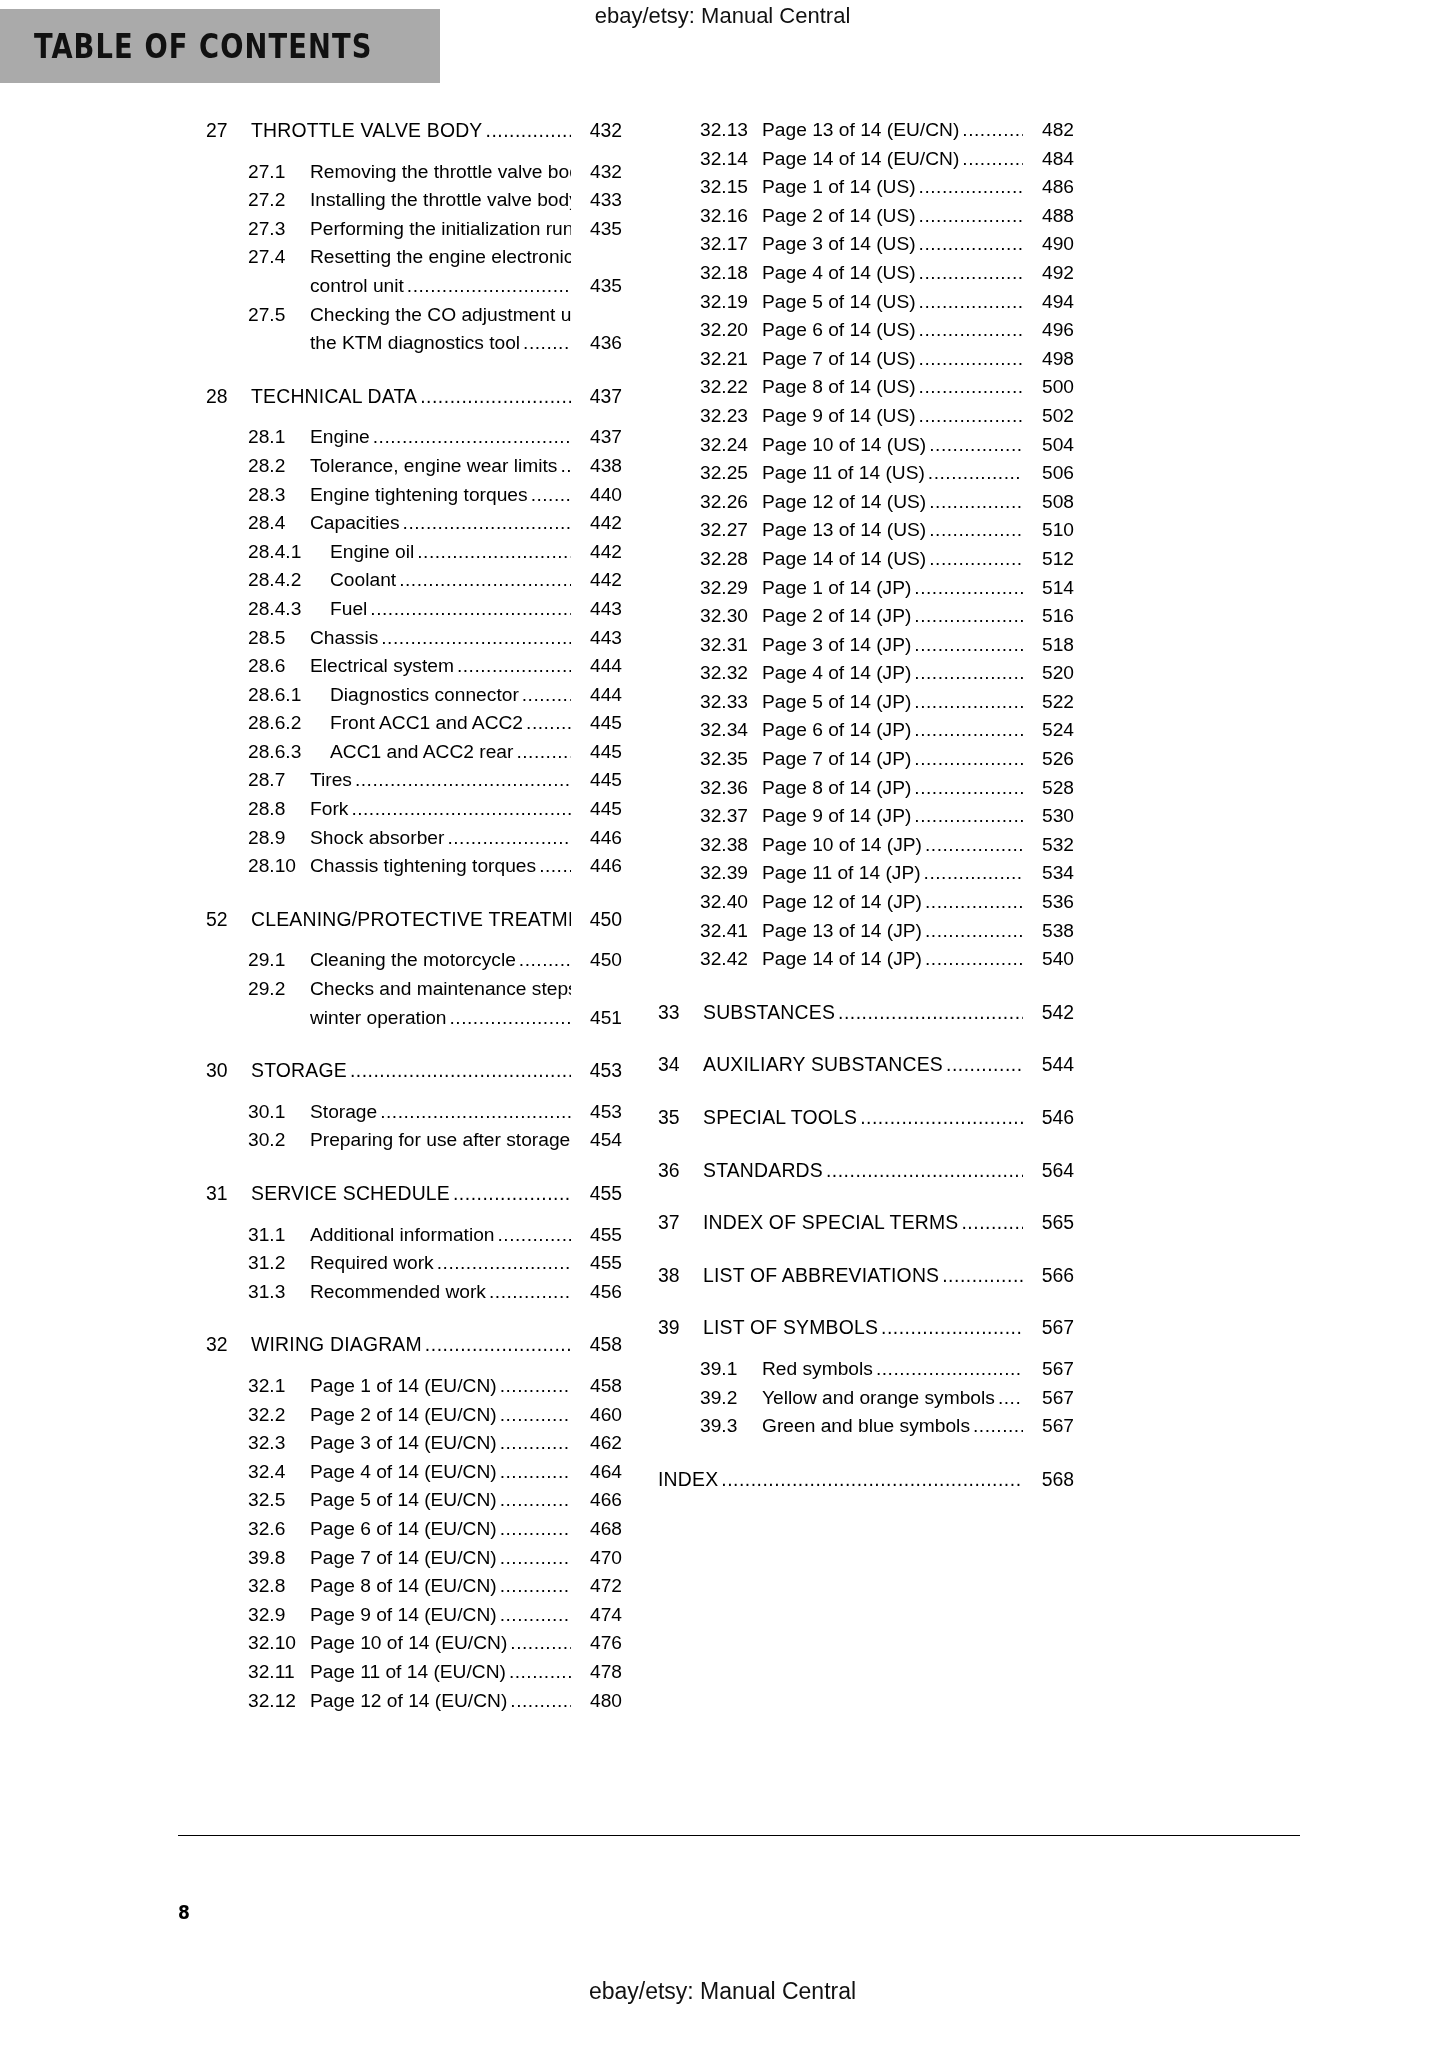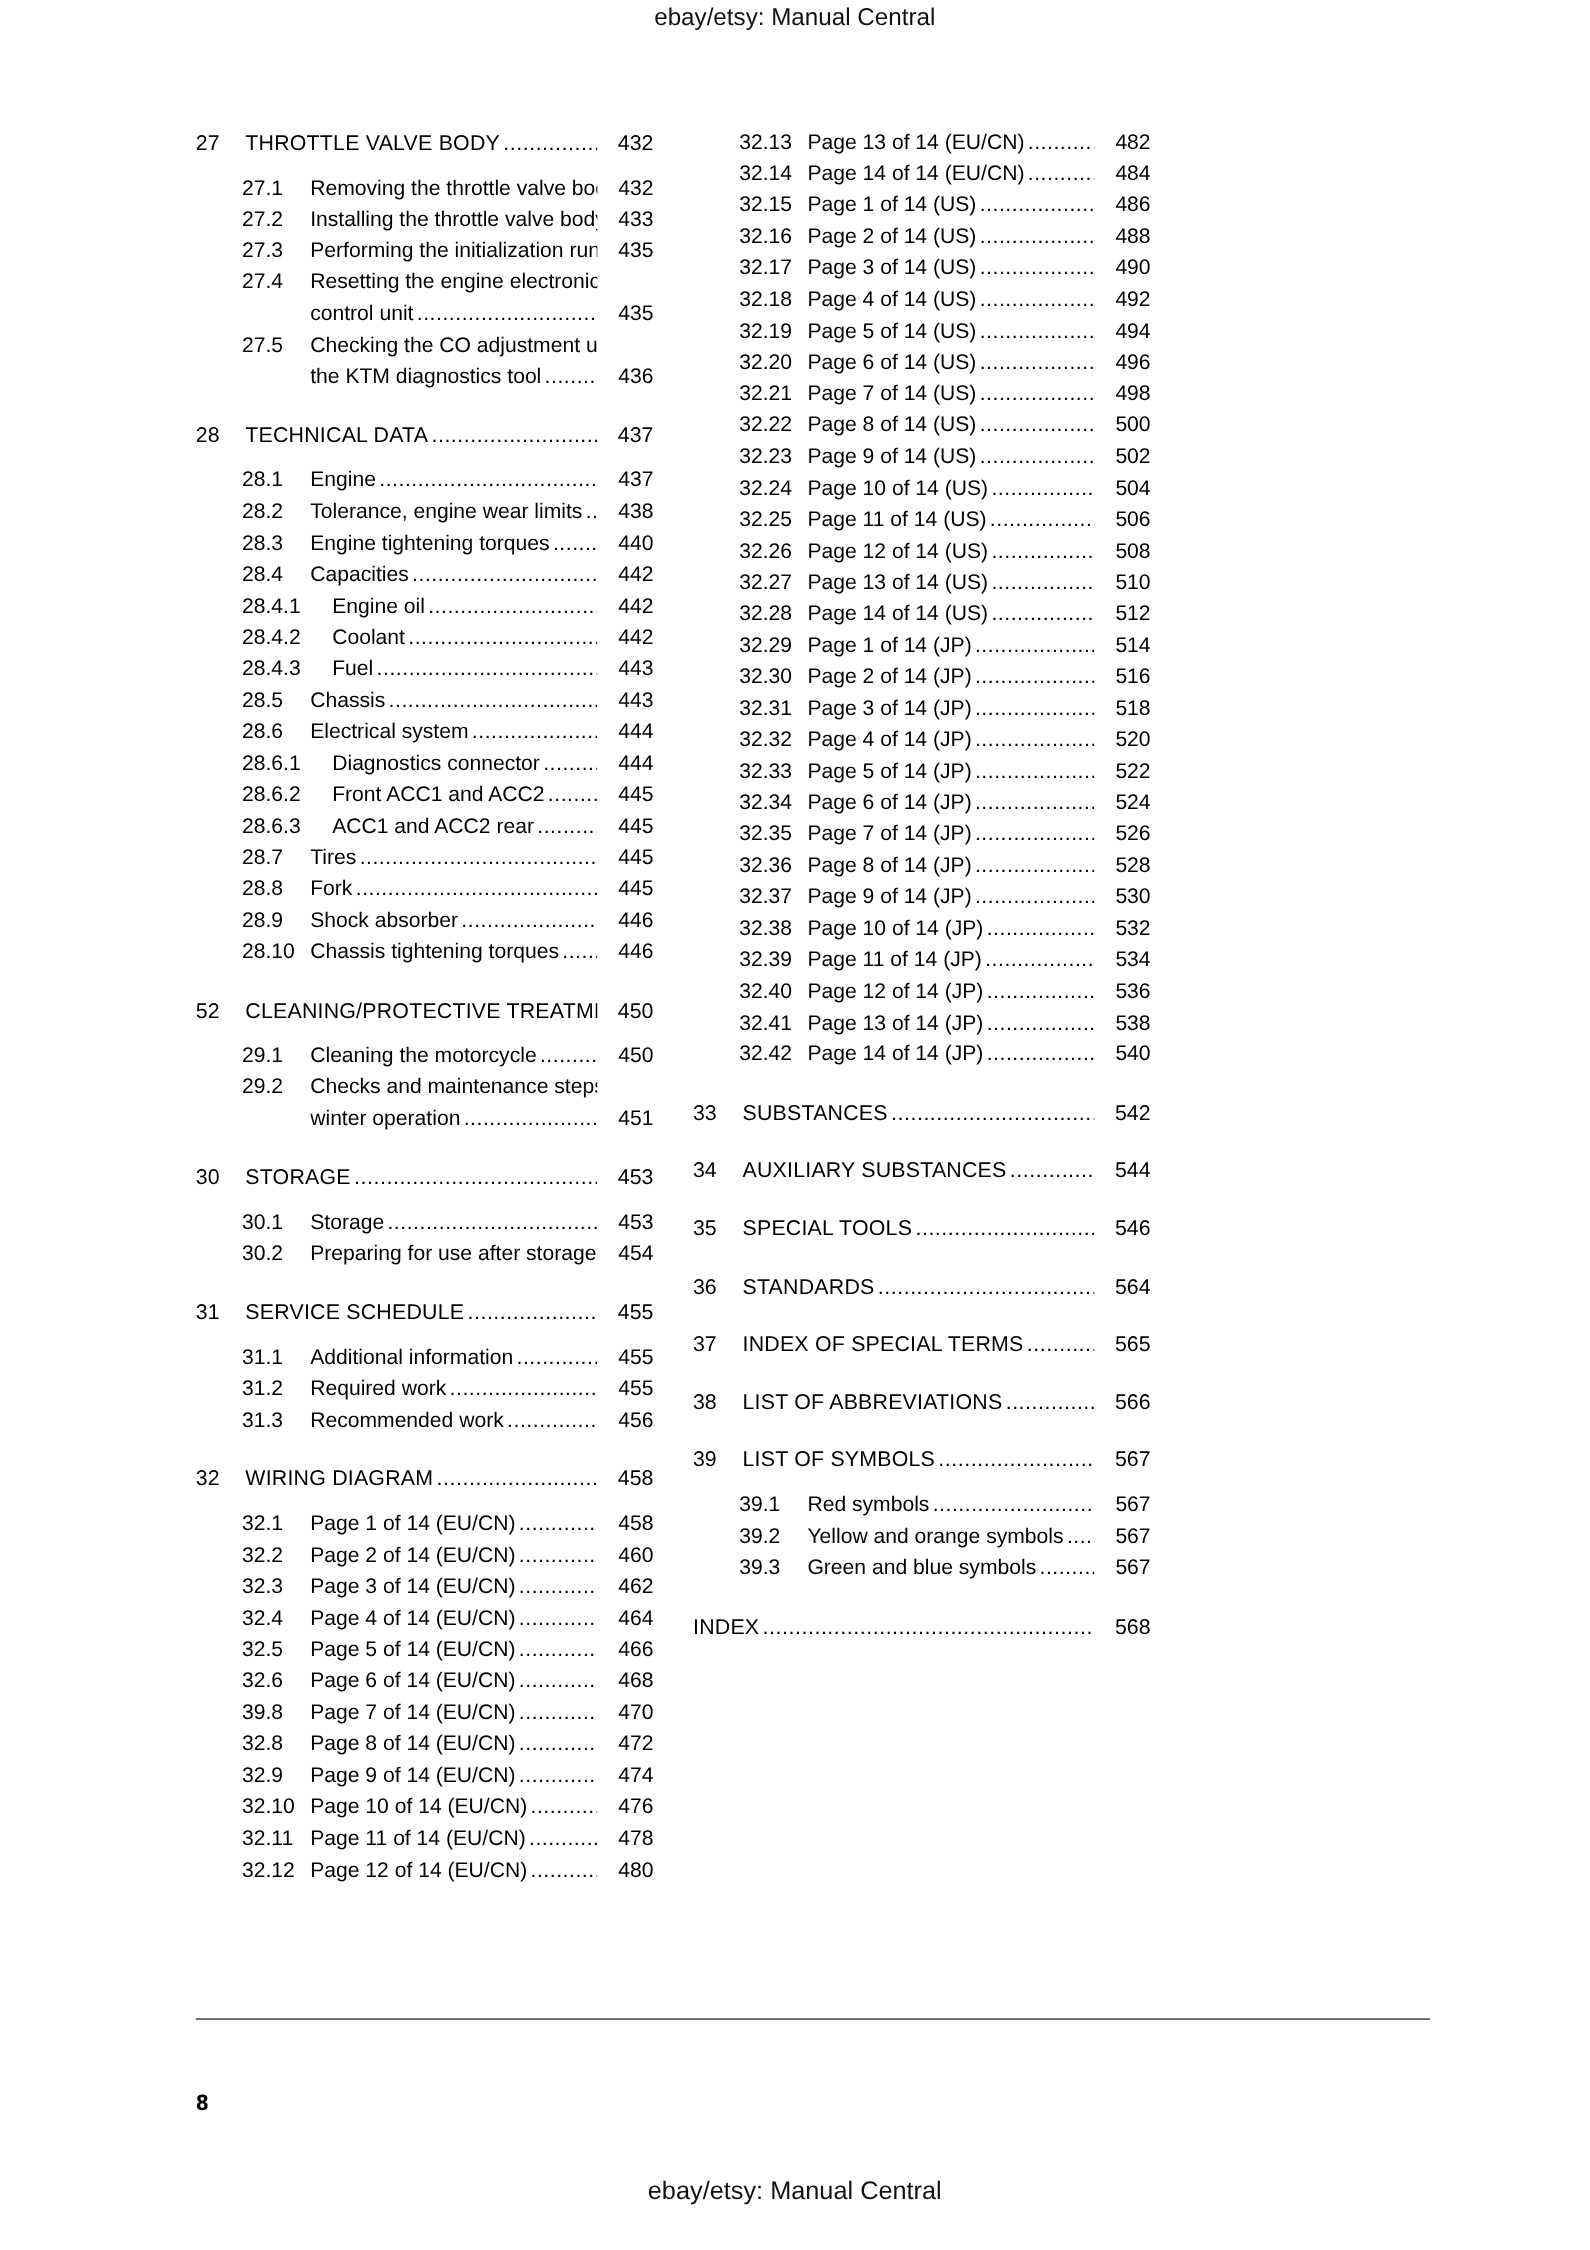--- a/index.html
+++ b/index.html
@@ -39,20 +39,21 @@
     font-size:22px;
     padding-top:3px;
     color:#111;
   }
 
   
   .content{
     position:absolute;
     left:0; top:116px;
     width:1445px;
+    padding-left:28px;
   }
   .cols{
     display:flex;
     padding-left:178px;
     padding-right:145px;
     gap:36px;
   }
   .col{ width:416px; flex:0 0 416px; }
   .col.right{ width:416px; flex:0 0 416px; }
 
@@ -139,20 +140,23 @@
     text-align:center;
     font-size:23px;
     color:#111;
   }
 </style>
 </head>
 <body>
 
 <div class="top-header">
   <div class="watermark-top">ebay/etsy: Manual Central</div>
+  <div class="toc-banner">
+    <div class="toc-banner-text">TABLE OF CONTENTS</div>
+  </div>
 </div>
 
 <div class="content">
   <div class="cols">
     <div class="col left" id="left-col">
         <div class="row lvl1">
           <span class="num">27</span>
           <span class="mid">
             <span class="title">THROTTLE VALVE BODY</span>
             <span class="leader">......................................................................................................</span>

